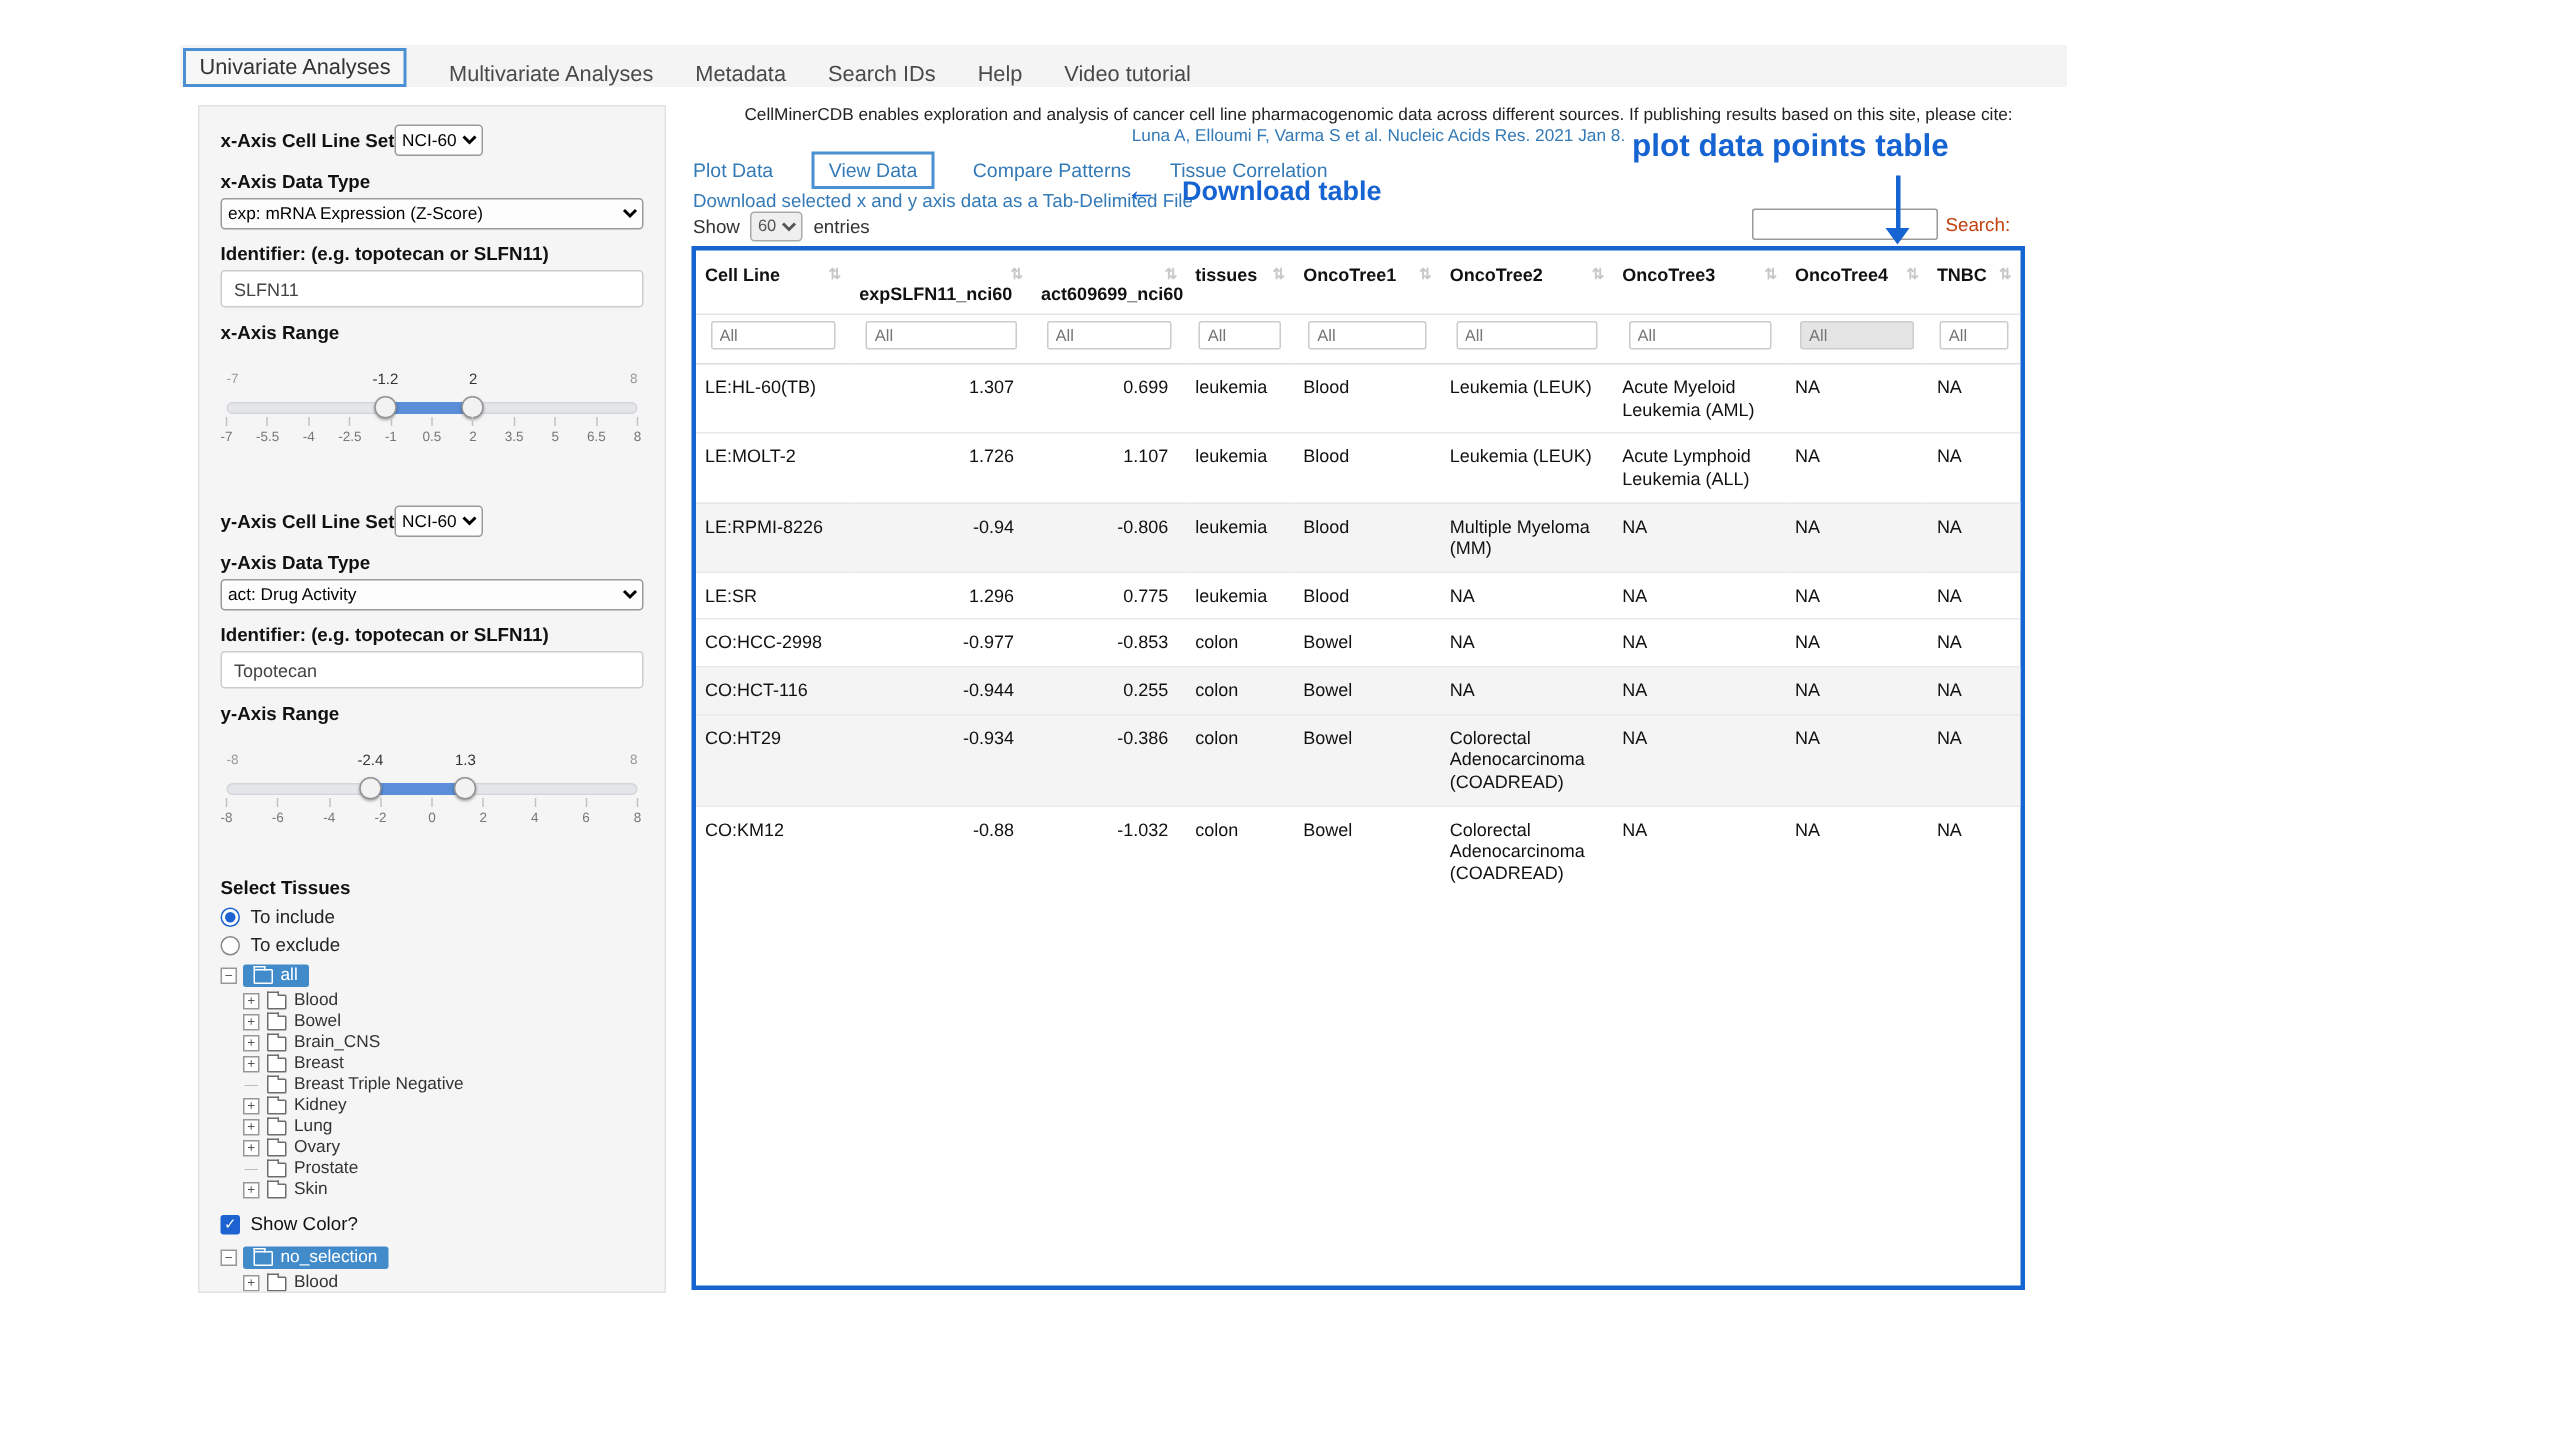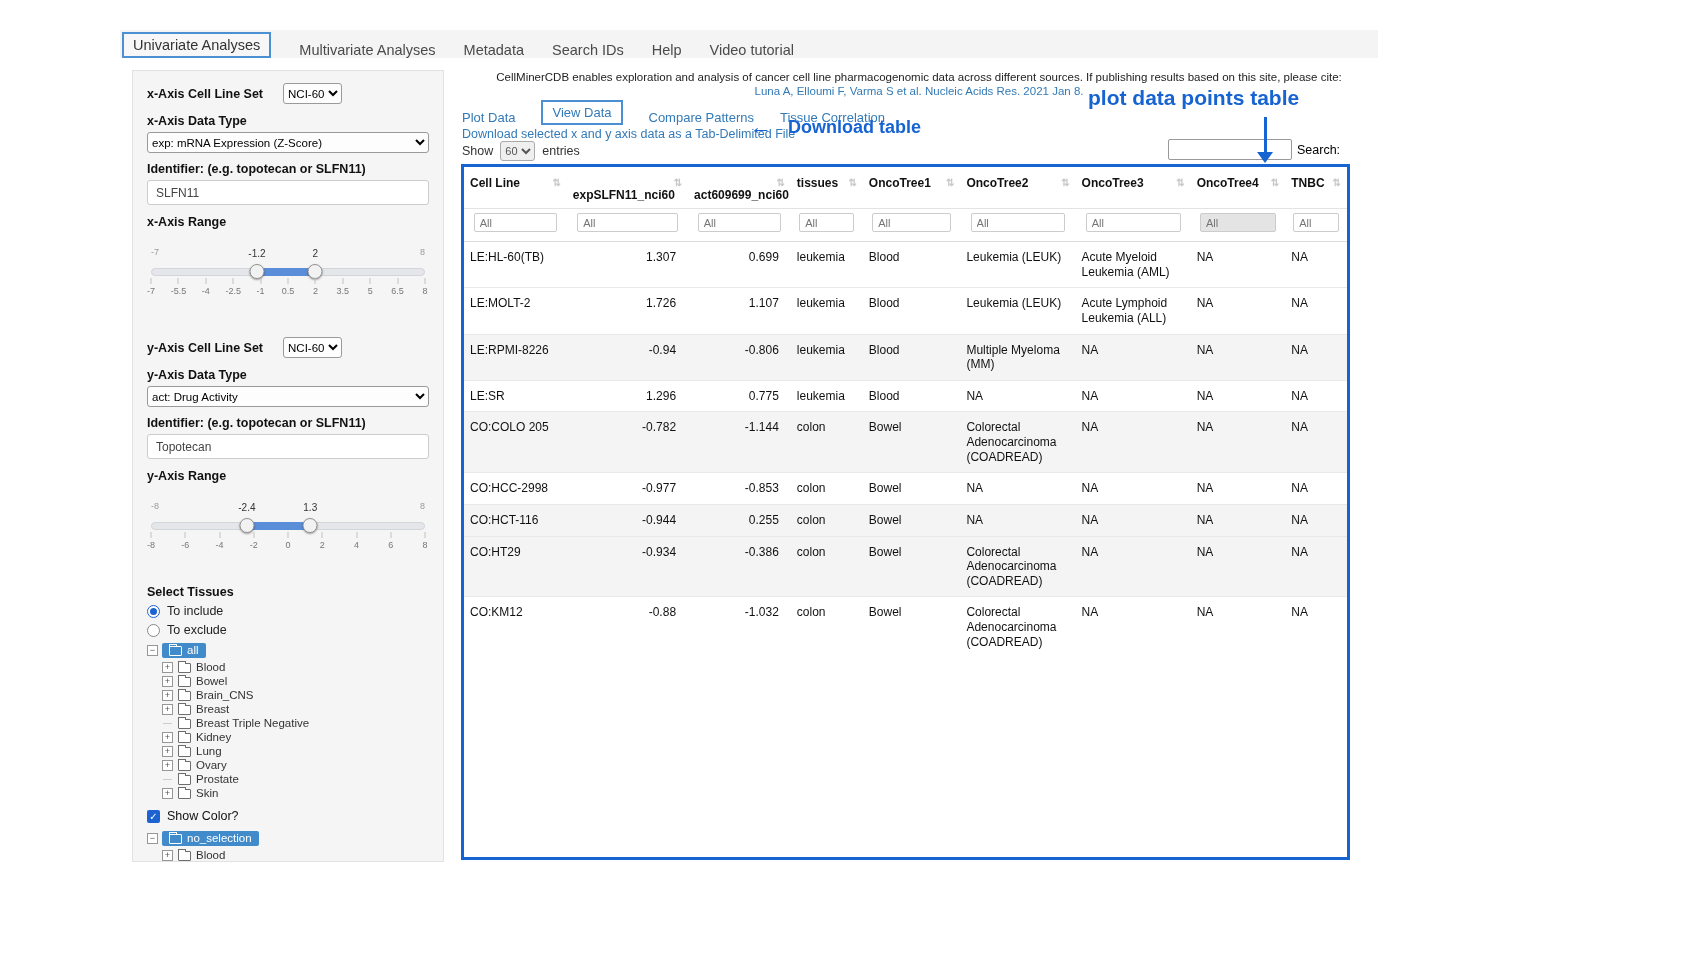--- a/index.html
+++ b/index.html
@@ -7,21 +7,21 @@
   body{background:#fff;font-family:"Liberation Sans",sans-serif;position:relative;overflow:hidden;color:#222}
 
   
   .navbar{position:absolute;left:120px;top:30px;width:1258px;height:28px;background:#f4f4f4;display:flex;align-items:flex-end;gap:28px;font-size:14.5px;color:#4a4a4a;padding-left:2px}
   .nav-tab{white-space:nowrap;cursor:pointer}
   .nav-tab.active{border:2px solid #4a90d2;padding:3px 9px;color:#333;background:#f7f7f7}
 
   
   .sidebar{position:absolute;left:132px;top:70px;width:312px;height:792px;background:#f5f5f5;border:1px solid #e2e2e2;padding:12px 14px;font-size:12.5px;overflow:hidden}
   .sb-label{font-weight:bold;font-size:12.5px;margin:0 0 4px;color:#111}
-  .inline-row{display:flex;align-items:center;gap:20px;margin-bottom:10px}
+  .inline-row{display:flex;align-items:center;gap:0;margin-bottom:10px}
   .inline-row .sb-label{margin:0}
   select.sb-select{font-size:11.5px;height:21px;border:1px solid #9a9a9a;background:#fdfdfd;border-radius:3px;max-width:100%}
   select.wide{width:100%;margin-bottom:9px}
   input.sb-input{width:100%;height:25px;border:1px solid #ccc;border-radius:3px;background:#fff;font-size:12px;padding:0 8px;color:#444;margin-bottom:10px}
   .spacer26{height:26px}.spacer20{height:20px}
 
   
   .slider{position:relative;height:58px;margin:18px 4px 6px}
   .sl-minmax{position:absolute;top:0;font-size:9px;color:#999}
   .sl-bar{position:absolute;left:0;right:0;top:21px;height:8px;background:#e4e6ea;border:1px solid #d2d5da;border-radius:5px}
@@ -48,28 +48,28 @@
   .leaf-dash{display:inline-block;width:11px;text-align:center;color:#b5b5b5;font-size:9px;flex:0 0 auto}
   .folder{display:inline-block;width:13px;height:10px;border:1px solid #6d6d6d;border-radius:1px;position:relative;background:#fff;flex:0 0 auto;margin-top:2px}
   .folder::before{content:"";position:absolute;top:-3px;left:-1px;width:6px;height:2px;border:1px solid #6d6d6d;border-bottom:none;background:#fff}
   .root-pill .folder{border-color:#fff;background:transparent}
   .root-pill .folder::before{border-color:#fff;background:transparent}
   .tree-item{display:flex;align-items:center;gap:5px;margin:2px 0 2px 15px;font-size:11.5px;color:#333}
 
   
   .cite1{position:absolute;left:460px;top:71px;width:918px;text-align:center;font-size:11.5px;color:#222}
   .cite2{position:absolute;left:460px;top:85px;width:918px;text-align:center;font-size:11.5px;color:#337ab7;cursor:pointer}
-  .main-tabs{position:absolute;left:462px;top:101px;display:flex;gap:26px;font-size:13px;color:#337ab7;align-items:flex-end;height:24px}
+  .main-tabs{position:absolute;left:462px;top:101px;display:flex;gap:26px;font-size:13px;color:#337ab7;align-items:center;height:24px}
   .main-tab{cursor:pointer;white-space:nowrap}
   .main-tab.active{border:2px solid #4a90d2;padding:3px 9px}
   .download-link{position:absolute;left:462px;top:127px;font-size:12.5px;color:#337ab7;cursor:pointer}
   .show-row{position:absolute;left:462px;top:141px;display:flex;align-items:center;gap:7px;font-size:12.5px;color:#333}
   select.entries{height:20px;font-size:11px;border:1px solid #aaa;border-radius:3px;color:#555}
   .search-input{position:absolute;left:1168px;top:139px;width:124px;height:21px;border:1px solid #999;border-radius:2px;background:#fff;font-size:12px;padding:0 6px}
-  .search-label{position:absolute;left:1297px;top:143px;font-size:12.5px;color:#000000}
+  .search-label{position:absolute;left:1297px;top:143px;font-size:12.5px;color:#c2410c}
 
   
   .ann-arrow-left{position:absolute;left:750px;top:116px;font-size:22px;font-weight:bold;color:#1663d2;line-height:22px}
   .ann-download{position:absolute;left:788px;top:117px;font-size:18px;font-weight:bold;color:#1663d2}
   .ann-plot{position:absolute;left:1088px;top:86px;font-size:21px;font-weight:bold;color:#1663d2}
   .ann-down-line{position:absolute;left:1264px;top:117px;width:3px;height:37px;background:#1663d2}
   .ann-down-head{position:absolute;left:1257px;top:152px;width:0;height:0;border-left:8px solid transparent;border-right:8px solid transparent;border-top:11px solid #1663d2}
 
   
   .tablebox{position:absolute;left:461px;top:164px;width:889px;height:696px;border:3px solid #1663d2;background:#fff;overflow:hidden}
@@ -384,31 +384,20 @@
           <td>LE:SR</td>
           <td class="num">1.296</td>
           <td class="num">0.775</td>
           <td>leukemia</td>
           <td>Blood</td>
           <td>NA</td>
           <td>NA</td>
           <td>NA</td>
           <td>NA</td>
         </tr>
-        <tr class="odd">
-          <td>CO:COLO 205</td>
-          <td class="num">-0.782</td>
-          <td class="num">-1.144</td>
-          <td>colon</td>
-          <td>Bowel</td>
-          <td>Colorectal Adenocarcinoma (COADREAD)</td>
-          <td>NA</td>
-          <td>NA</td>
-          <td>NA</td>
-        </tr>
         <tr class="even">
           <td>CO:HCC-2998</td>
           <td class="num">-0.977</td>
           <td class="num">-0.853</td>
           <td>colon</td>
           <td>Bowel</td>
           <td>NA</td>
           <td>NA</td>
           <td>NA</td>
           <td>NA</td>

